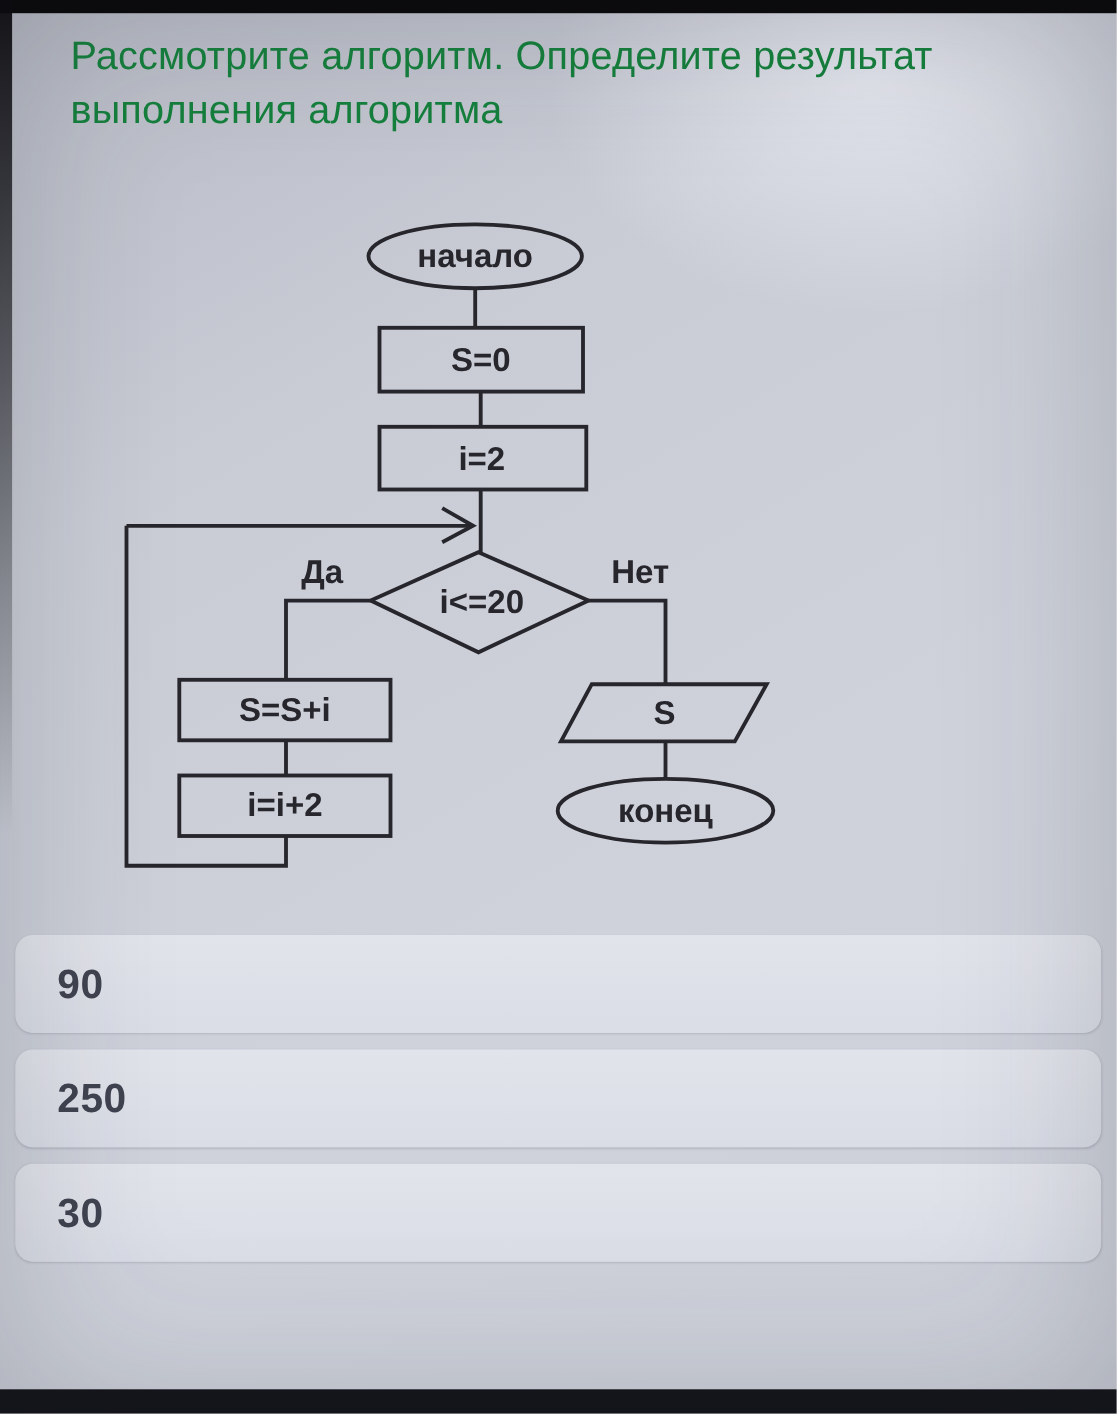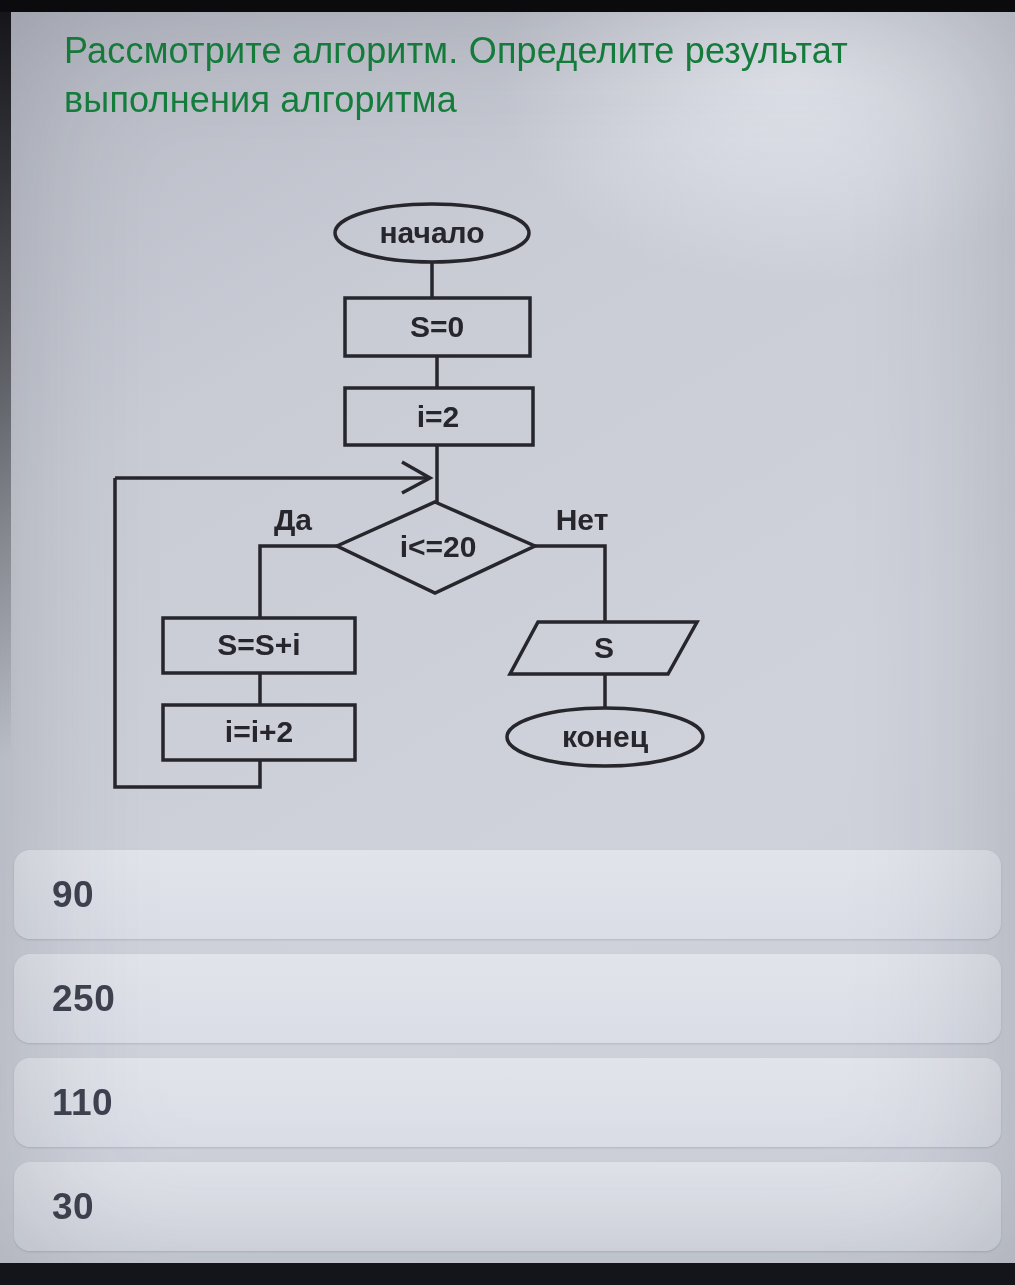--- a/index.html
+++ b/index.html
@@ -114,21 +114,18 @@
 </svg>
 
 <div class="answers">
   <div class="answer-card">
     <span class="answer-label">90</span>
   </div>
   <div class="answer-card">
     <span class="answer-label">250</span>
   </div>
   <div class="answer-card">
-    <span class="answer-label">110</span>
-  </div>
-  <div class="answer-card">
     <span class="answer-label">30</span>
   </div>
 </div>
 
 <div class="vignette"></div>
 <div class="edge-bottom"></div>
 
 </body></html>

